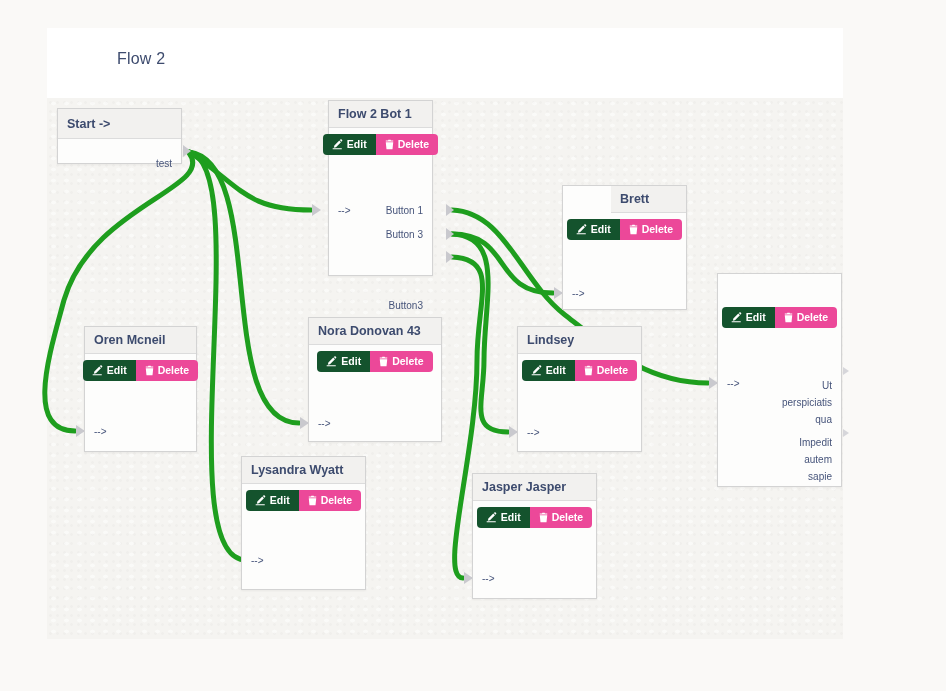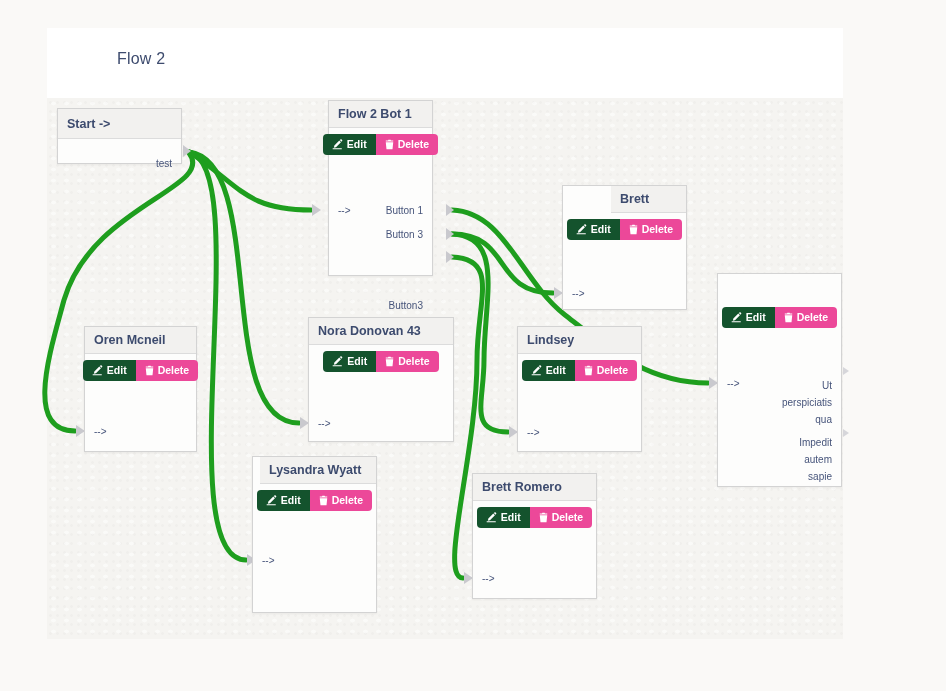--- a/index.html
+++ b/index.html
@@ -147,39 +147,39 @@
           </button>
           <button class="btn btn-delete">
             <svg width="9" height="11" viewBox="0 0 14 16" fill="#fff">
               <path d="M1.2 4.6h11.6l-1.1 10.8H2.3L1.2 4.6zM5.2.8h3.6l.5 1h3.5v1.6H1.2V1.8h3.5l.5-1z"></path>
             </svg>
             <span>Delete</span>
           </button>
         </div>
         <div class="port-label in" style="top: 98px;">--&gt;</div>
       </div>
-      <div class="node" style="left: 308px; top: 317px; width: 146px; height: 125px;">
+      <div class="node" style="left: 308px; top: 317px; width: 134px; height: 125px;">
         <div class="node-header">Nora Donovan 43</div>
         <div class="btn-row">
           <button class="btn btn-edit">
             <svg width="11" height="11" viewBox="0 0 16 16" fill="#fff">
               <path d="M14.7 1.3c.5.5.5 1.2 0 1.7l-.9.9L11.4 1.5l.9-.9c.5-.5 1.2-.5 1.7 0l.7.7zM10.6 2.3l2.4 2.4-7.2 7.2-3.1.7.7-3.1 7.2-7.2zM1 13.6h13.2V15H1z"></path>
             </svg>
             <span>Edit</span>
           </button>
           <button class="btn btn-delete">
             <svg width="9" height="11" viewBox="0 0 14 16" fill="#fff">
               <path d="M1.2 4.6h11.6l-1.1 10.8H2.3L1.2 4.6zM5.2.8h3.6l.5 1h3.5v1.6H1.2V1.8h3.5l.5-1z"></path>
             </svg>
             <span>Delete</span>
           </button>
         </div>
         <div class="port-label in" style="top: 99px;">--&gt;</div>
       </div>
-      <div class="node" style="left: 252px; top: 456px; width: 125px; height: 157px; padding-left: 7px;">
+      <div class="node" style="left: 241px; top: 456px; width: 125px; height: 134px;">
         <div class="node-header">Lysandra Wyatt</div>
         <div class="btn-row">
           <button class="btn btn-edit">
             <svg width="11" height="11" viewBox="0 0 16 16" fill="#fff">
               <path d="M14.7 1.3c.5.5.5 1.2 0 1.7l-.9.9L11.4 1.5l.9-.9c.5-.5 1.2-.5 1.7 0l.7.7zM10.6 2.3l2.4 2.4-7.2 7.2-3.1.7.7-3.1 7.2-7.2zM1 13.6h13.2V15H1z"></path>
             </svg>
             <span>Edit</span>
           </button>
           <button class="btn btn-delete">
             <svg width="9" height="11" viewBox="0 0 14 16" fill="#fff">
@@ -202,21 +202,21 @@
           <button class="btn btn-delete">
             <svg width="9" height="11" viewBox="0 0 14 16" fill="#fff">
               <path d="M1.2 4.6h11.6l-1.1 10.8H2.3L1.2 4.6zM5.2.8h3.6l.5 1h3.5v1.6H1.2V1.8h3.5l.5-1z"></path>
             </svg>
             <span>Delete</span>
           </button>
         </div>
         <div class="port-label in" style="top: 99px;">--&gt;</div>
       </div>
       <div class="node" style="left: 472px; top: 473px; width: 125px; height: 126px;">
-        <div class="node-header">Brett Romero</div>
+        <div class="node-header">Jasper Jasper</div>
         <div class="btn-row">
           <button class="btn btn-edit">
             <svg width="11" height="11" viewBox="0 0 16 16" fill="#fff">
               <path d="M14.7 1.3c.5.5.5 1.2 0 1.7l-.9.9L11.4 1.5l.9-.9c.5-.5 1.2-.5 1.7 0l.7.7zM10.6 2.3l2.4 2.4-7.2 7.2-3.1.7.7-3.1 7.2-7.2zM1 13.6h13.2V15H1z"></path>
             </svg>
             <span>Edit</span>
           </button>
           <button class="btn btn-delete">
             <svg width="9" height="11" viewBox="0 0 14 16" fill="#fff">
               <path d="M1.2 4.6h11.6l-1.1 10.8H2.3L1.2 4.6zM5.2.8h3.6l.5 1h3.5v1.6H1.2V1.8h3.5l.5-1z"></path>

